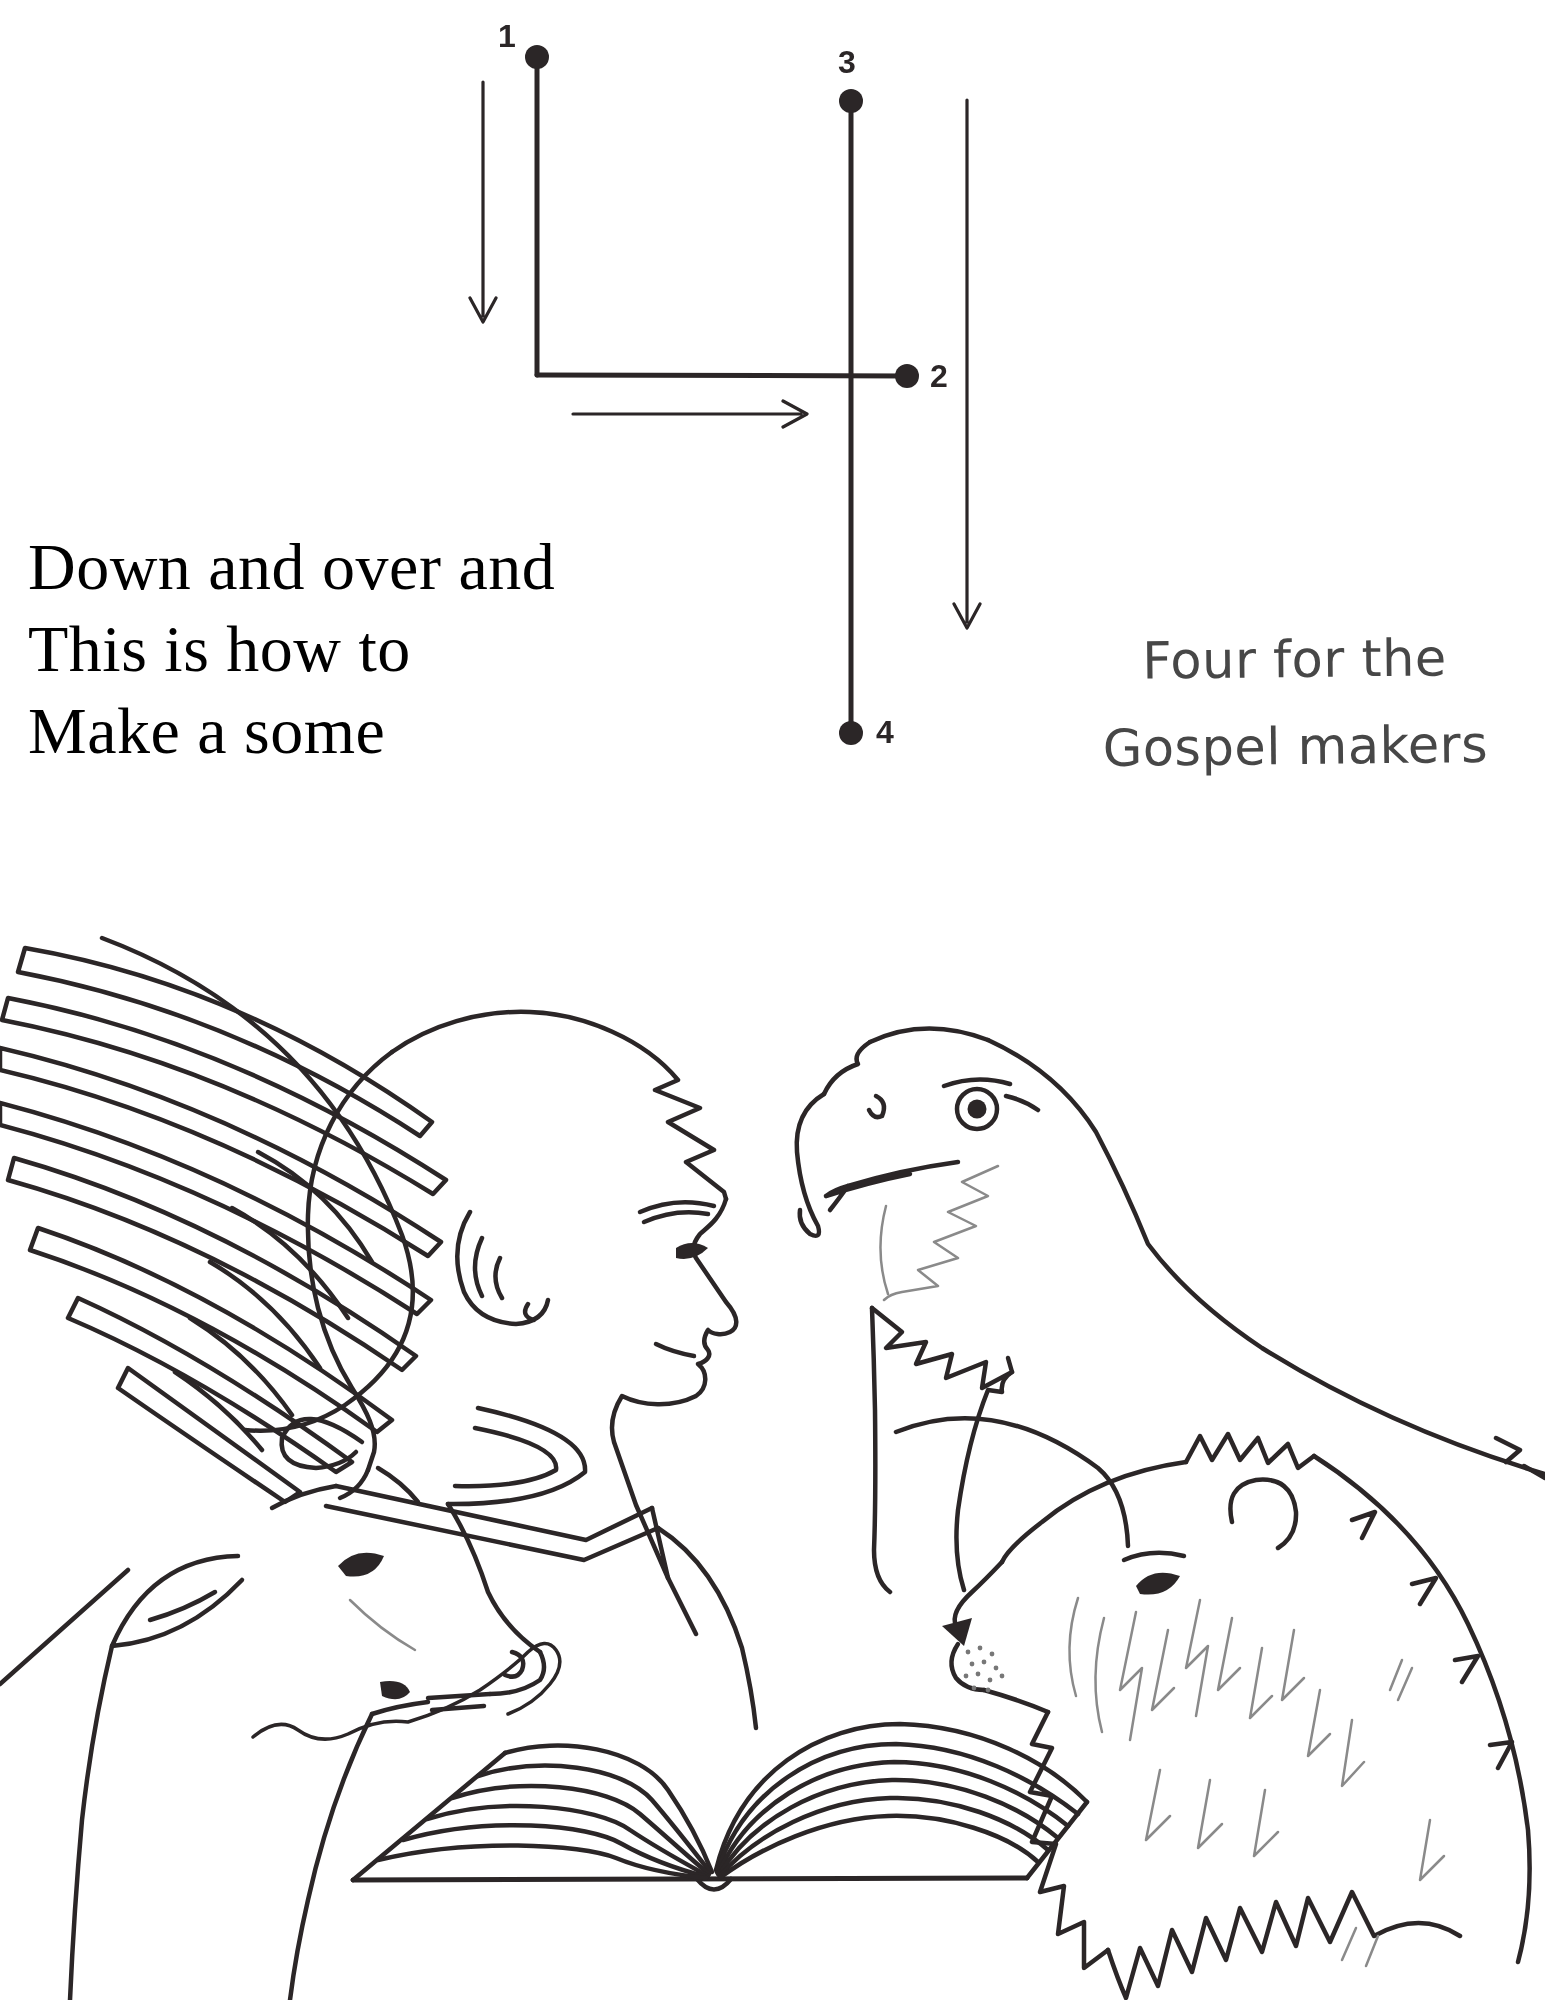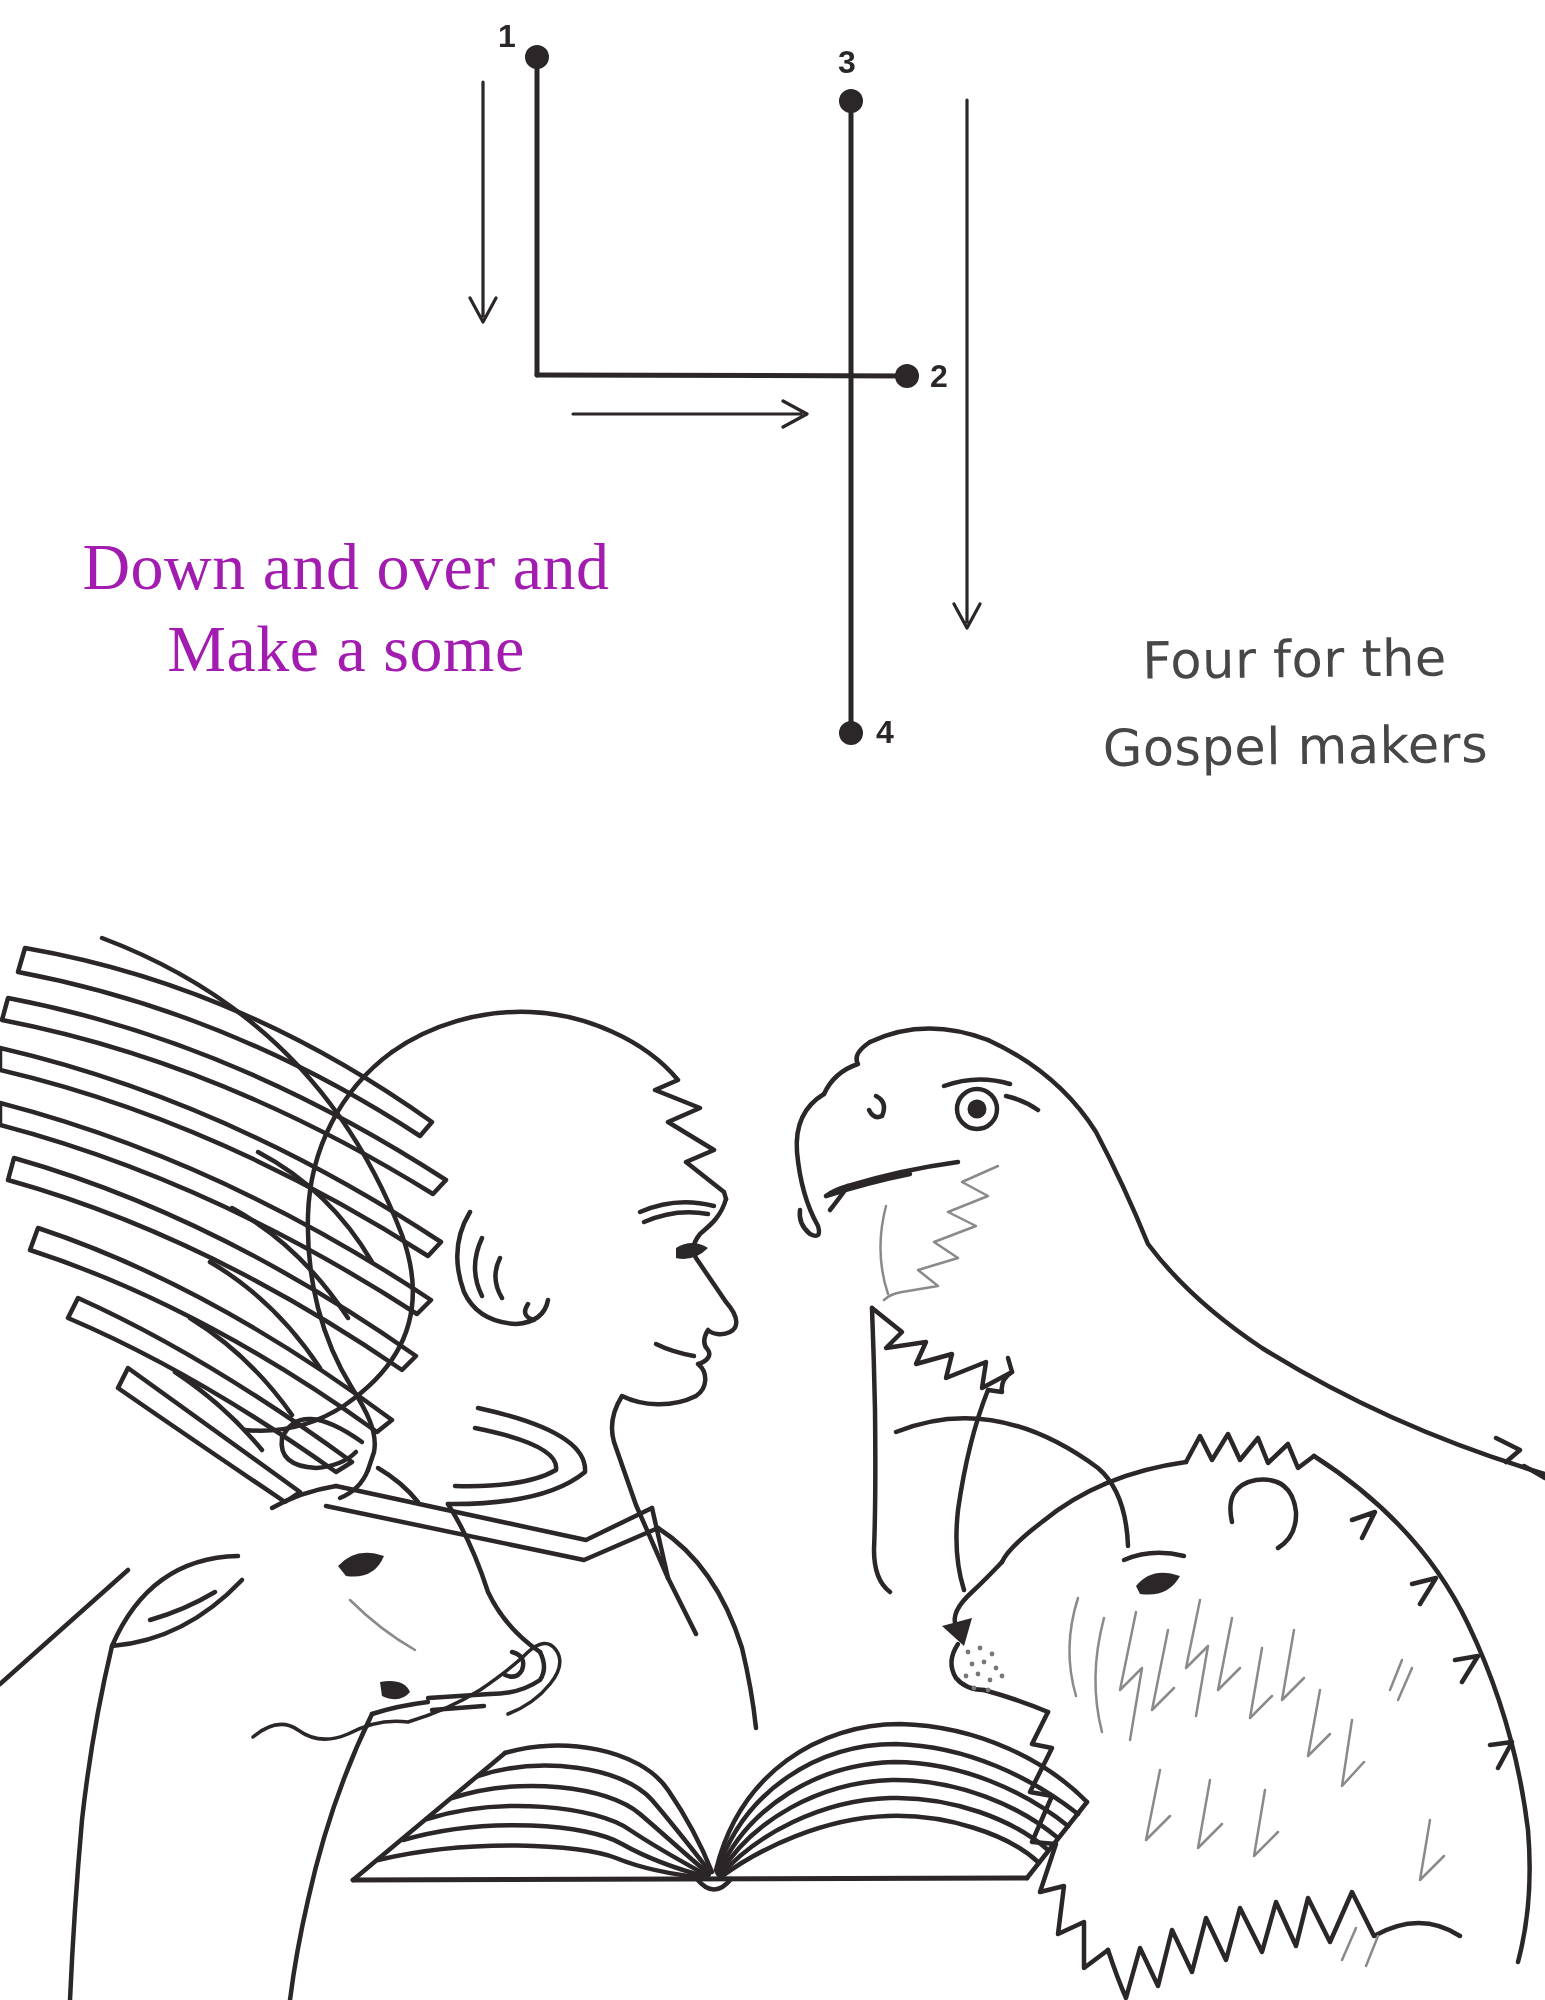--- a/index.html
+++ b/index.html
@@ -3,23 +3,23 @@
 <meta charset="utf-8">
 <style>
   html,body{margin:0;padding:0;}
   body{
     width:1545px;height:2000px;position:relative;overflow:hidden;
     background:#ffffff;font-family:"Liberation Sans",sans-serif;
   }
   .abs{position:absolute;}
   #drawing{position:absolute;left:0;top:0;}
   .rhyme{
-    left:28px;top:526px;width:636px;text-align:center;
+    left:28px;top:526px;width:636px;
     font-family:"Liberation Serif",serif;font-size:66px;line-height:82px;
-    color:#a21caf;letter-spacing:0.5px;
+    color:#000000;letter-spacing:0.5px;
   }
   .caption{
     left:1055px;top:616px;width:480px;text-align:center;
     font-family:"DejaVu Sans",sans-serif;font-size:51px;line-height:87px;
     color:#474747;letter-spacing:0.5px;transform:rotate(-0.6deg);
   }
   .step-label{
     font-family:"Liberation Sans",sans-serif;font-weight:bold;font-size:32px;
     color:#2b2627;line-height:32px;
   }
@@ -197,19 +197,20 @@
   </g>
 </svg>
 
 <div id="step1" class="abs step-label">1</div>
 <div id="step2" class="abs step-label">2</div>
 <div id="step3" class="abs step-label">3</div>
 <div id="step4" class="abs step-label">4</div>
 
 <div class="abs rhyme">
   <div>Down and over and</div>
+  <div>This is how to</div>
   <div>Make a some</div>
 </div>
 
 <div class="abs caption">
   <div>Four for the</div>
   <div>Gospel makers</div>
 </div>
 
 </body></html>

